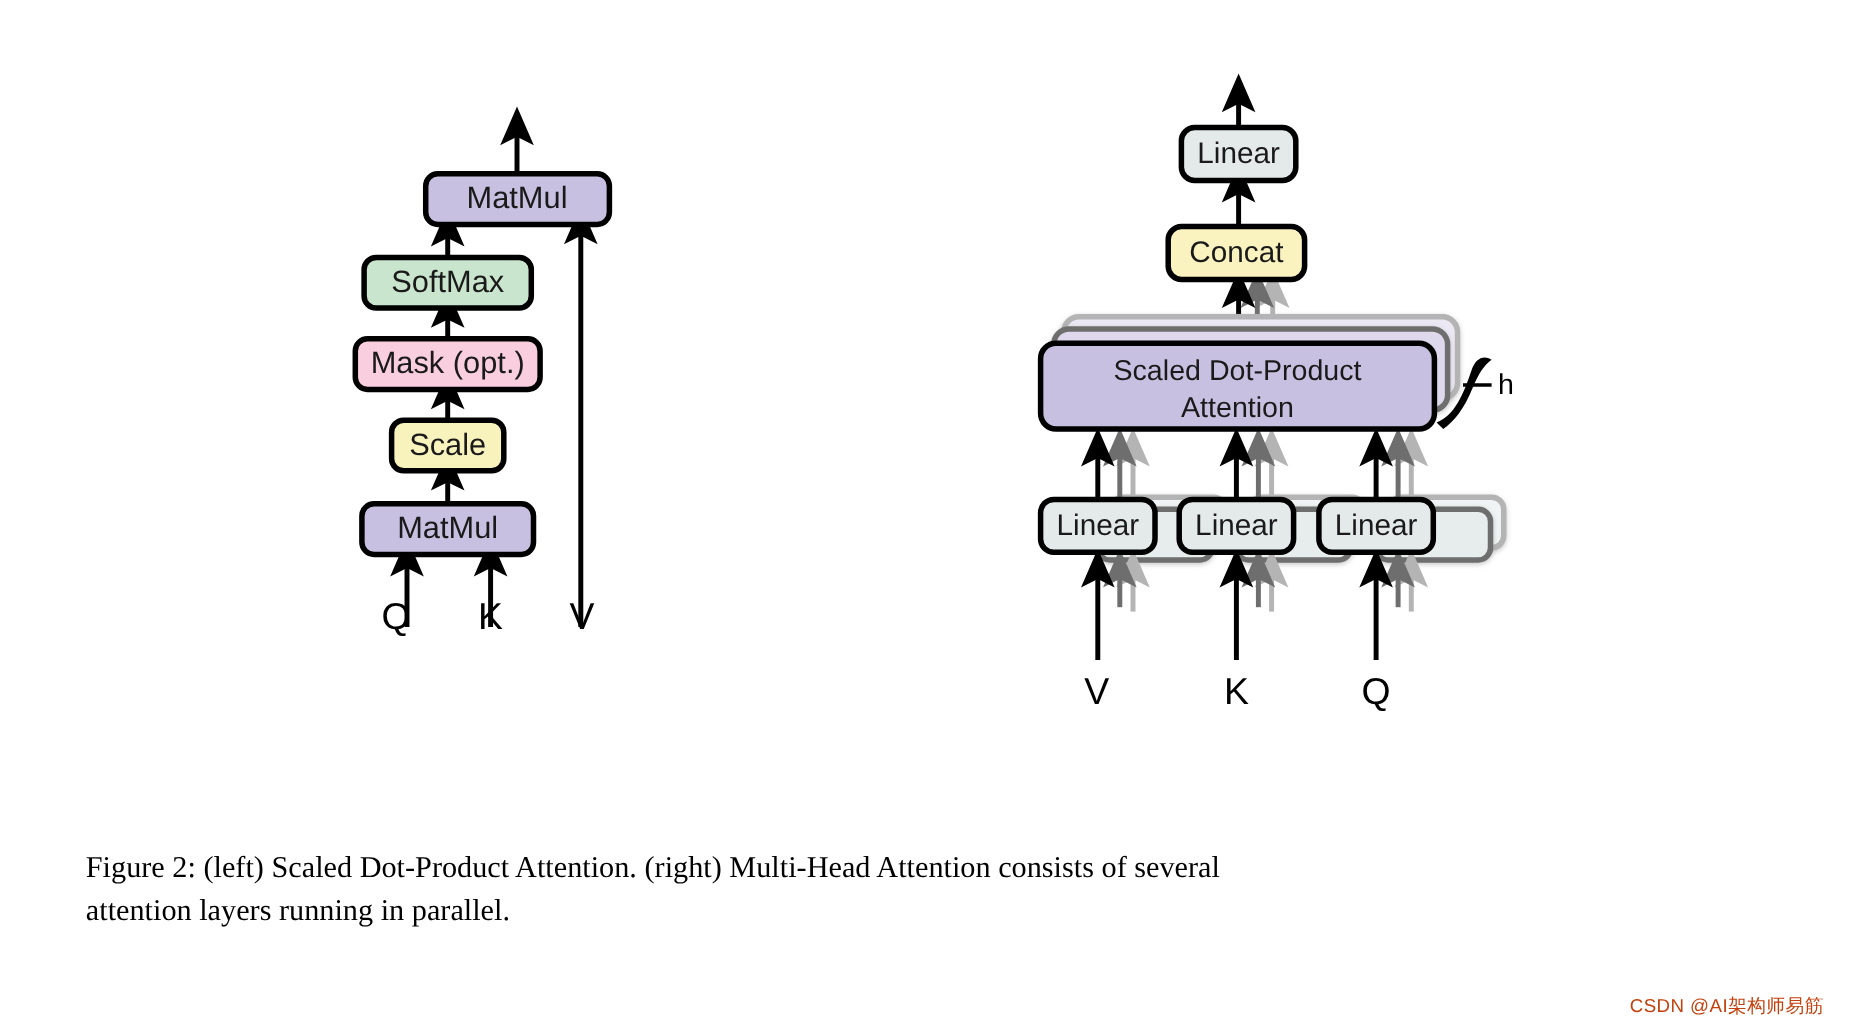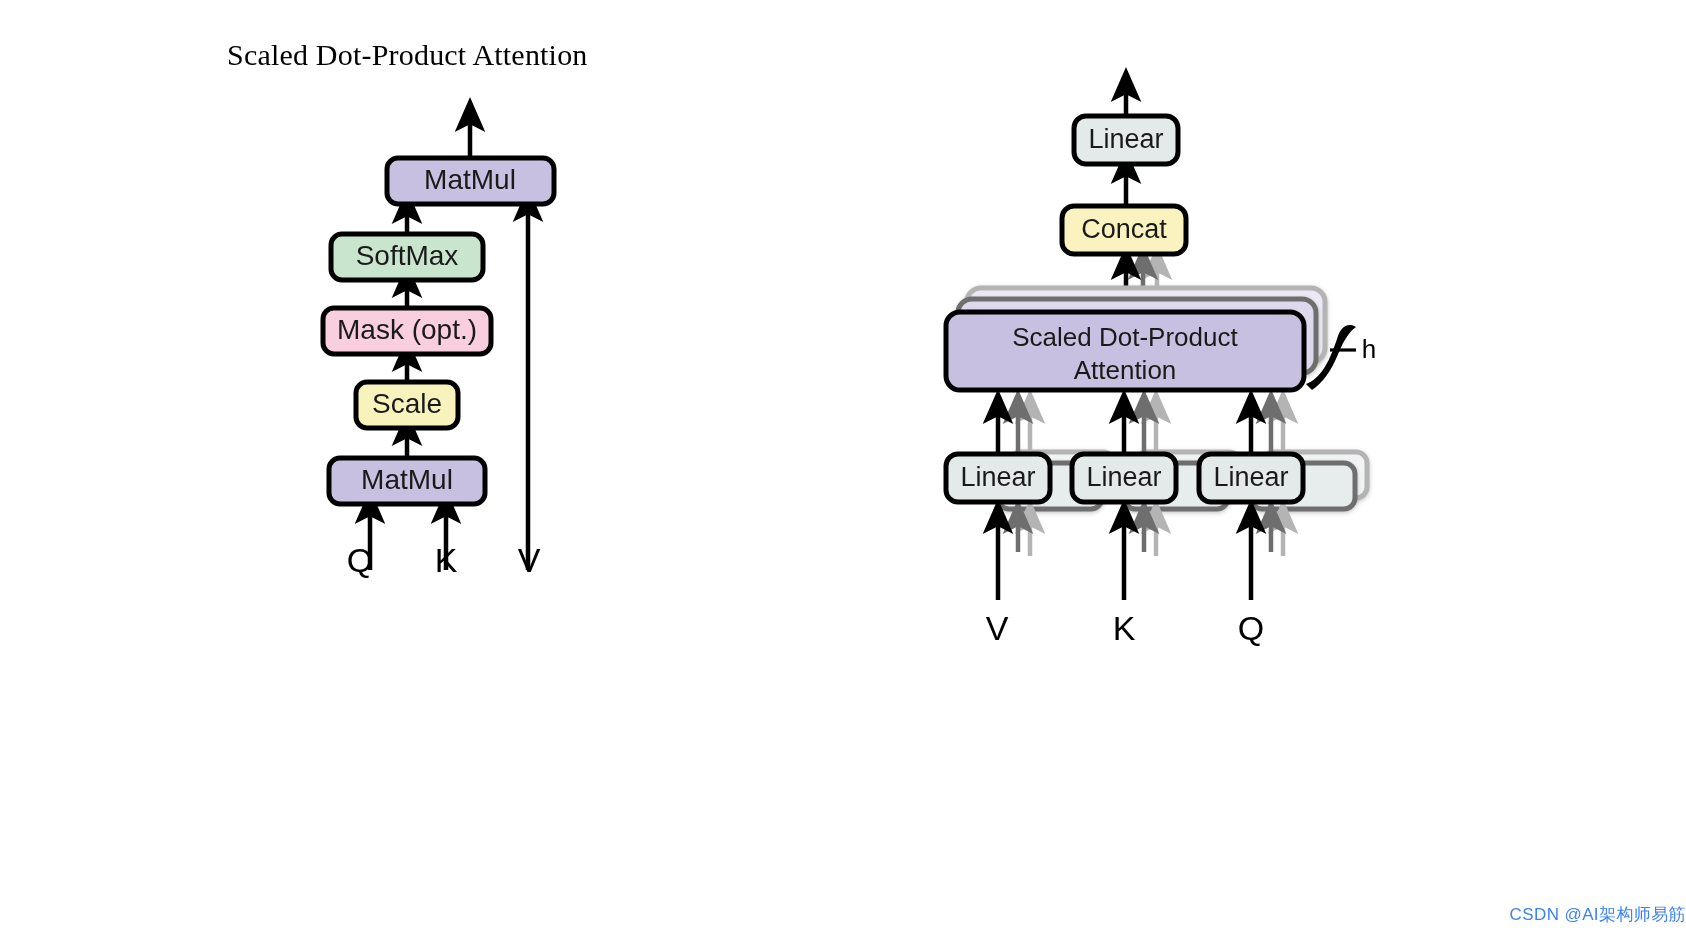--- a/index.html
+++ b/index.html
@@ -53,25 +53,25 @@
     line-height: 1.42;
     color: #000000;
     text-align: justify;
     text-justify: inter-word;
   }
   .caption .line2 { display: block; text-align: left; }
 
   
   .watermark {
     position: absolute;
-    right: 0;
+    right: 28px;
     bottom: 12px;
     font-family: "Liberation Sans", sans-serif;
     font-size: 17px;
-    color: #3b82f6;
+    color: #c2410c;
     white-space: nowrap;
     letter-spacing: 0.4px;
   }
 
   
   text.boxlabel {
     font-family: "Liberation Sans", sans-serif;
     fill: #1a1a1a;
     text-anchor: middle;
     dominant-baseline: middle;
@@ -87,21 +87,20 @@
     fill: #000000;
     text-anchor: middle;
     font-size: 26px;
   }
 </style>
 </head>
 <body>
 
 <div class="figure-root">
 
-  <div class="panel-title" id="title-left">Scaled Dot-Product Attention</div>
 
 
   <svg class="diagram" viewBox="0 0 1686 938">
     <defs>
       <marker id="arrowBlack" markerWidth="10" markerHeight="10" refX="4.4" refY="4" orient="auto" markerUnits="strokeWidth">
         <path d="M0.4,0.6 L8.2,4 L0.4,7.4 L2.1,4 Z" fill="#000000"></path>
       </marker>
       <marker id="arrowGhost1" markerWidth="10" markerHeight="10" refX="4.4" refY="4" orient="auto" markerUnits="strokeWidth">
         <path d="M0.4,0.6 L8.2,4 L0.4,7.4 L2.1,4 Z" fill="#6e6e6e"></path>
       </marker>
@@ -250,16 +249,20 @@
         <rect x="1199" y="454" width="104" height="48" rx="12" ry="12" fill="#e4eaea" stroke="#000" stroke-width="5"></rect>
         <text class="boxlabel" x="1251" y="479" font-size="27">Linear</text>
       </g>
 
       <text class="ioletter" x="997" y="640">V</text>
       <text class="ioletter" x="1124" y="640">K</text>
       <text class="ioletter" x="1251" y="640">Q</text>
     </g>
   </svg>
 
+  <div class="caption">
+    <span>Figure 2:  (left) Scaled Dot-Product Attention.  (right) Multi-Head Attention consists of several</span>
+    <span class="line2">attention layers running in parallel.</span>
+  </div>
 
   <div class="watermark">CSDN @AI架构师易筋</div>
 
 </div>
 
 </body></html>

